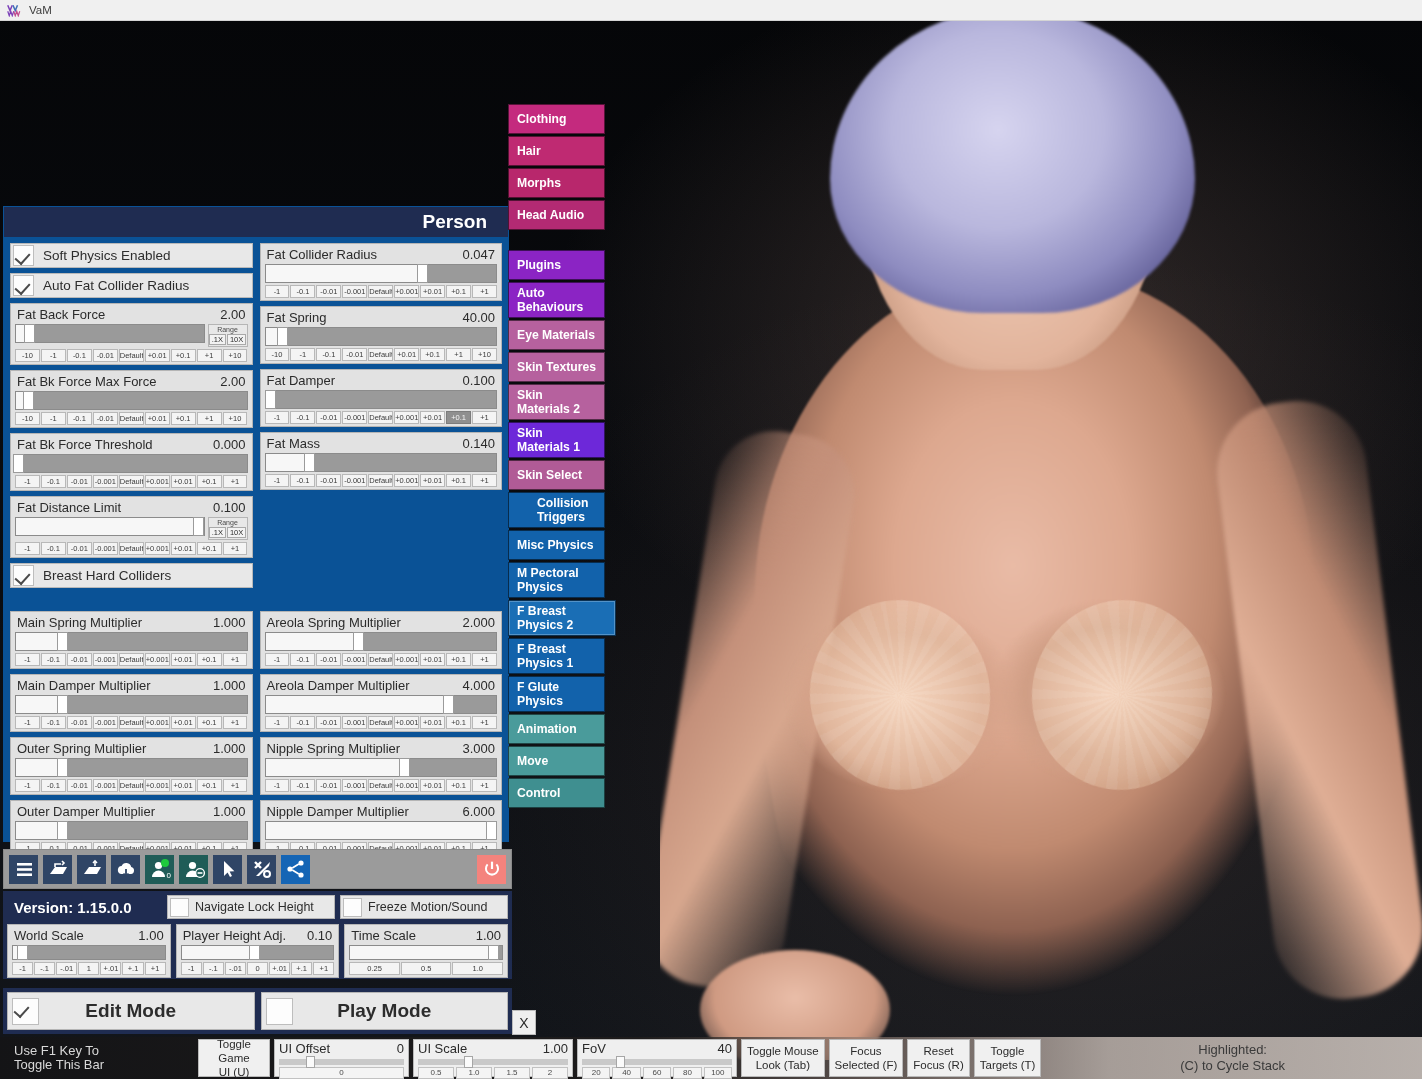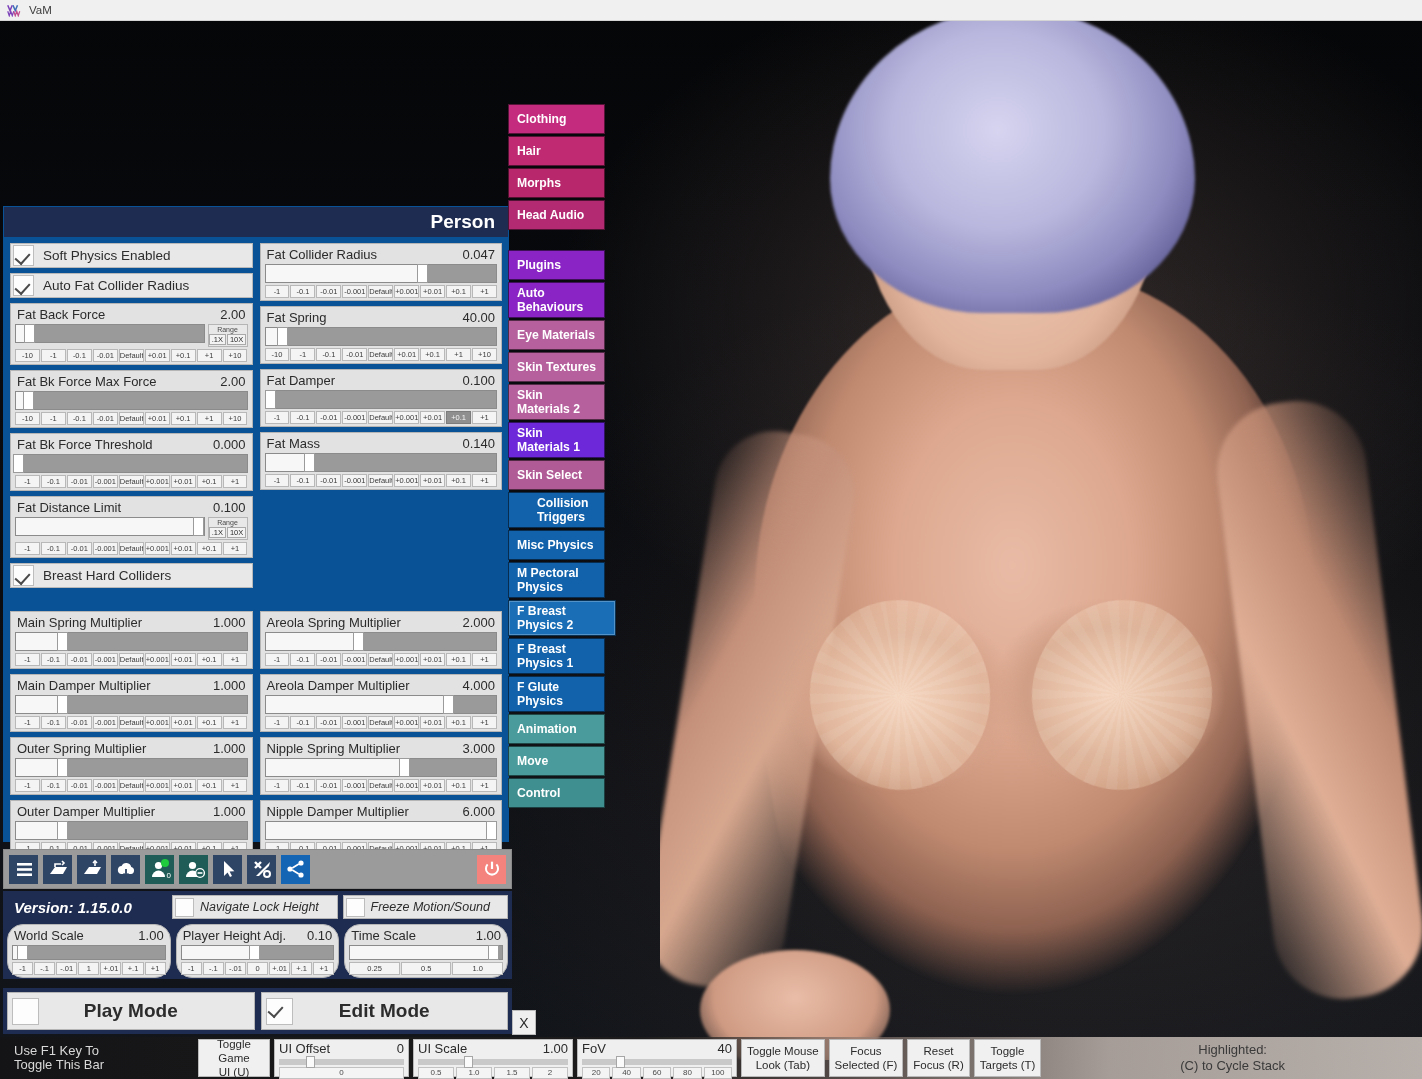--- a/index.html
+++ b/index.html
@@ -85,21 +85,21 @@
 
   
   .person-panel {
     position:absolute; left:3px; top:206px; width:506px; height:636px;
     background:#0a5296; border:1px solid #0a5296;
   }
   .person-header {
     height:30px; background:#1f2c51; position:relative;
   }
   .person-title {
-    position:absolute; right:13px; top:4px; font-size:19px; font-weight:bold; color:#ffffff;
+    position:absolute; right:21px; top:4px; font-size:19px; font-weight:bold; color:#ffffff;
   }
   .panel-cols { display:flex; gap:7px; padding:6px 6px 0 6px; }
   .panel-col { width:243px; }
 
   
   .chk-row {
     display:flex; align-items:center; background:#e8e8e8;
     height:25px; margin-bottom:5px; border:1px solid #b9b9b9;
   }
   .chk-box {
@@ -166,29 +166,29 @@
   }
   .tb-btn { width:29px; height:29px; display:flex; align-items:center; justify-content:center; }
   .tb-power { margin-left:auto; width:29px; height:29px; background:#f4837d;
               display:flex; align-items:center; justify-content:center; }
 
   
   .verbar {
     position:absolute; left:3px; top:891px; width:509px; height:88px;
     background:#1f2c51; padding:4px 4px 0 4px;
   }
-  .ver-row { display:flex; gap:5px; align-items:stretch; height:24px;font-style:italic; }
+  .ver-row { display:flex; align-items:stretch; height:24px; }
   .ver-text { width:160px; color:#ffffff; font-weight:bold; font-size:15px; display:flex; align-items:center; padding-left:7px;}
   .ver-chk {
     flex:1 1 0; background:#e8e8e8; border:1px solid #b5b5b5; display:flex; align-items:center;
   }
   .ver-chk .chk-box { width:19px; height:19px; margin:0 6px 0 2px; }
   .ver-chk .chk-label { font-size:12.5px; }
   .ver-sliders { display:flex; gap:5px; margin-top:5px; }
-  .ver-sliders .sld { flex:1 1 0; margin-bottom:0;border-radius:16px; }
+  .ver-sliders .sld { flex:1 1 0; margin-bottom:0; }
 
   
   .modebar {
     position:absolute; left:3px; top:988px; width:509px; height:46px;
     background:#1f2c51; padding:4px; display:flex; gap:6px;
   }
   .mode-btn {
     flex:1 1 0; background:#e8e8e8; border:1px solid #b5b5b5;
     display:flex; align-items:center; position:relative;
   }
@@ -898,26 +898,26 @@
             <span class="tick">0.25</span>
             <span class="tick">0.5</span>
             <span class="tick">1.0</span>
           </div>
         </div>
       </div>
   </div>
 
   <div class="modebar">
     <div class="mode-btn">
+      <span class="chk-box checked" id="edit-chk"></span>
+      <span class="mode-label">Edit Mode</span>
+    </div>
+    <div class="mode-btn">
       <span class="chk-box" id="play-chk"></span>
       <span class="mode-label">Play Mode</span>
-    </div>
-    <div class="mode-btn">
-      <span class="chk-box checked" id="edit-chk"></span>
-      <span class="mode-label">Edit Mode</span>
     </div>
   </div>
   <div class="xbtn">X</div>
 
   <div class="statusbar">
     <div class="sb-hint">
       <span>Use F1 Key To</span>
       <span>Toggle This Bar</span>
     </div>
     <div class="sb-btn" style="width:72px">

